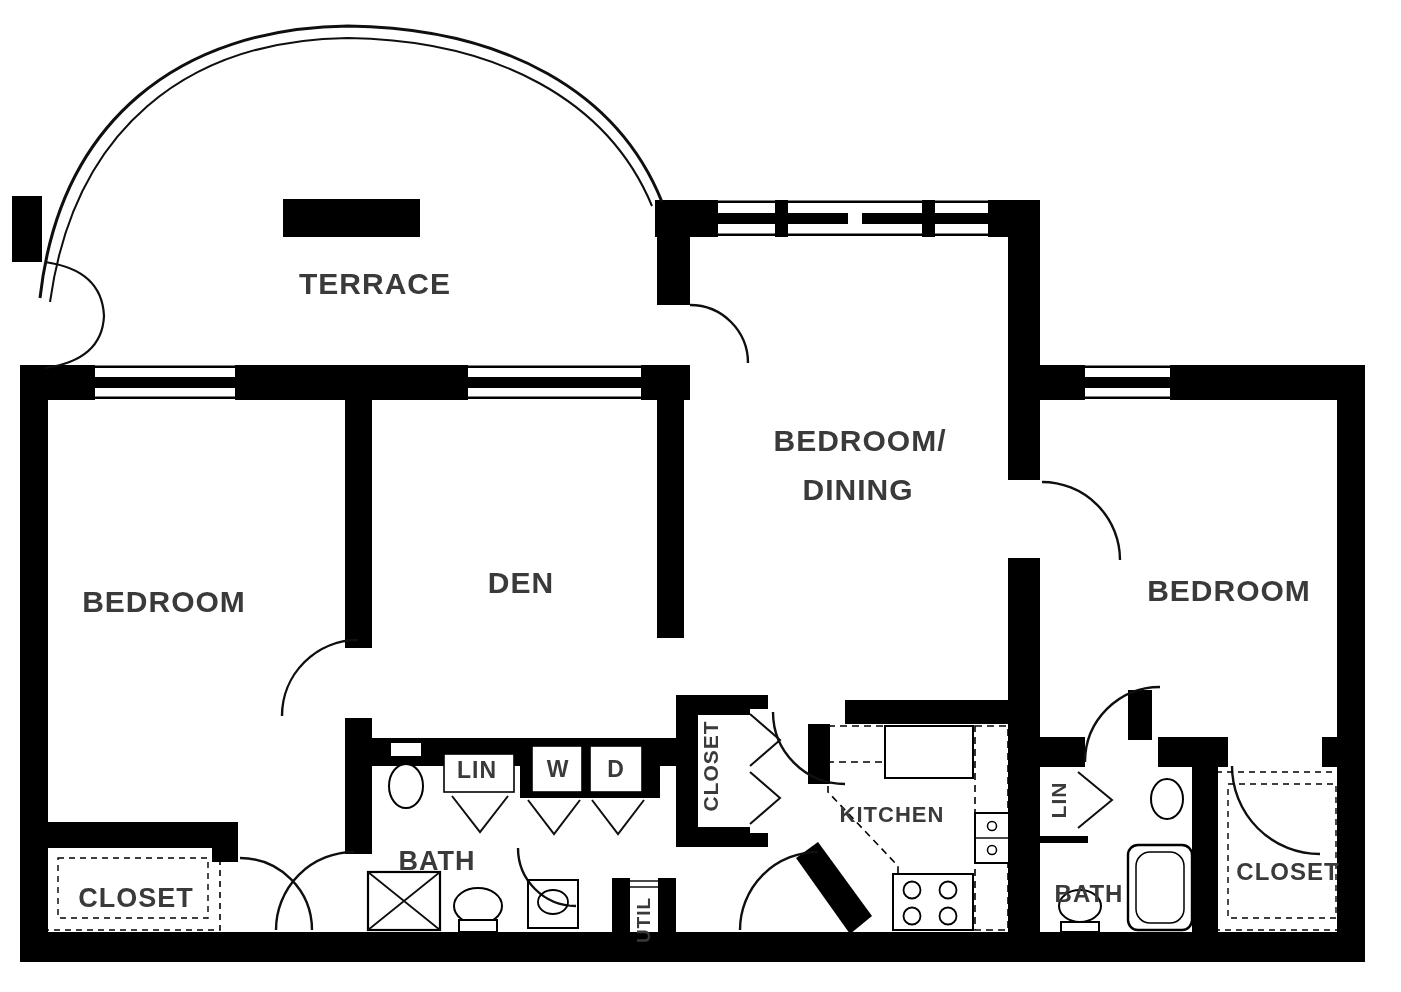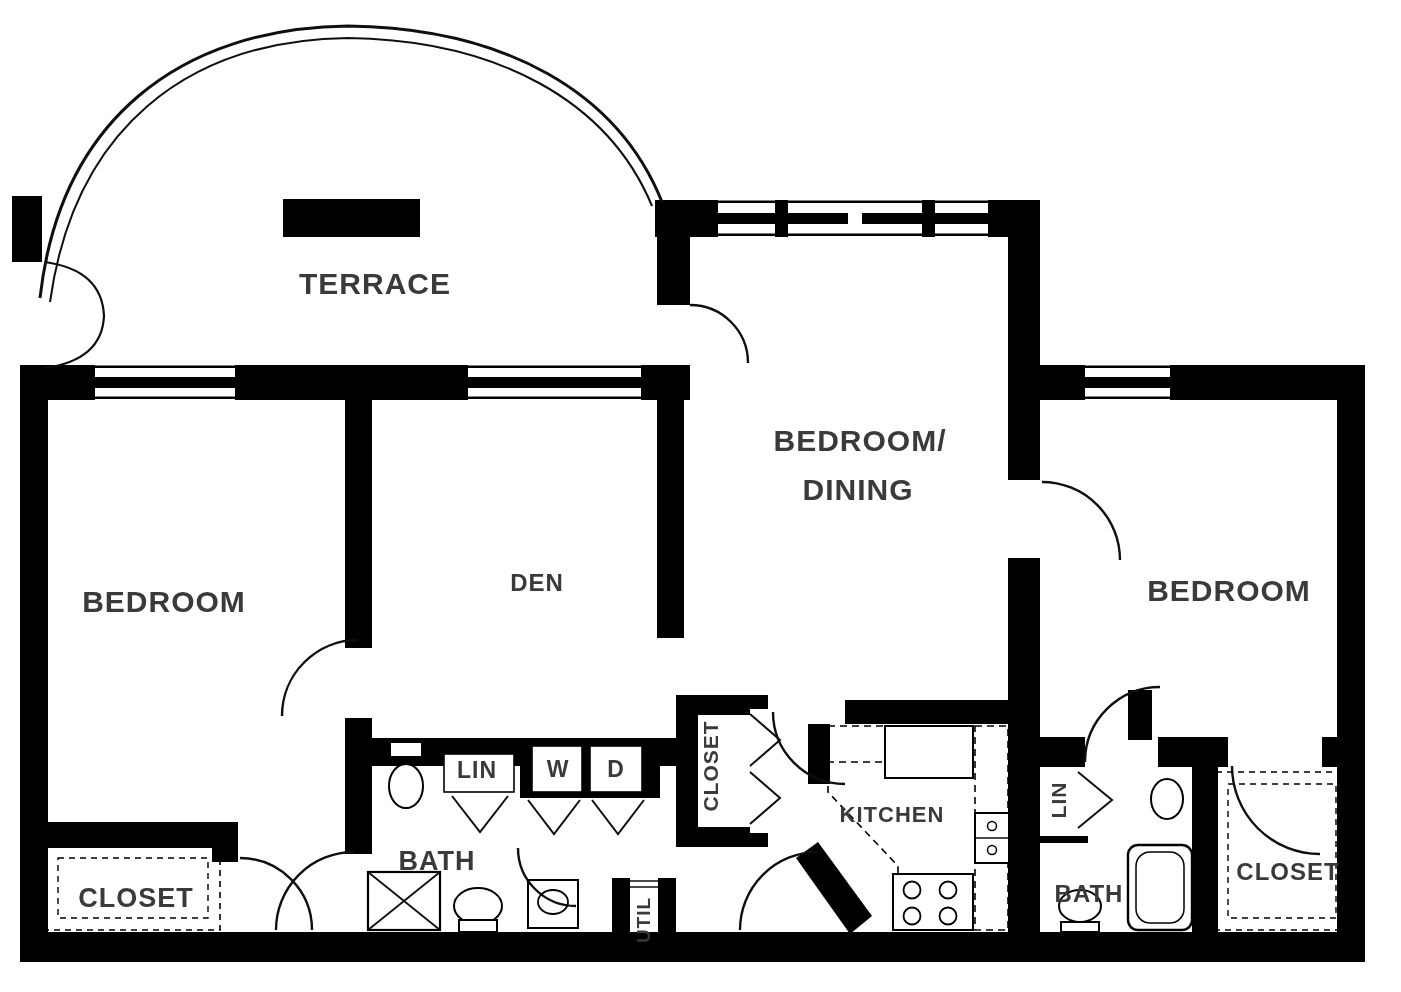--- a/index.html
+++ b/index.html
@@ -161,21 +161,21 @@
     <rect x="58" y="858" width="150" height="60" fill="none" stroke="#000" stroke-width="1.4" stroke-dasharray="6 5"></rect>
     <rect x="1216" y="772" width="132" height="158" fill="none" stroke="#000" stroke-width="1.6" stroke-dasharray="6 5"></rect>
     <rect x="1228" y="784" width="108" height="134" fill="none" stroke="#000" stroke-width="1.4" stroke-dasharray="6 5"></rect>
   </g>
 </svg>
 
   <div class="lbl" style="left:375px;top:284px;font-size:30px">TERRACE</div>
   <div class="lbl" style="left:860px;top:441px;font-size:30px">BEDROOM/</div>
   <div class="lbl" style="left:858px;top:490px;font-size:30px">DINING</div>
   <div class="lbl" style="left:164px;top:602px;font-size:30px">BEDROOM</div>
-  <div class="lbl" style="left:537px;top:583px;font-size:24px">DEN</div>
+  <div class="lbl" style="left:521px;top:583px;font-size:30px">DEN</div>
   <div class="lbl" style="left:1229px;top:591px;font-size:30px">BEDROOM</div>
   <div class="lbl" style="left:136px;top:898px;font-size:27px">CLOSET</div>
   <div class="lbl" style="left:437px;top:861px;font-size:27px">BATH</div>
   <div class="lbl" style="left:477px;top:770px;font-size:23px">LIN</div>
   <div class="lbl" style="left:558px;top:769px;font-size:23px">W</div>
   <div class="lbl" style="left:616px;top:769px;font-size:23px">D</div>
   <div class="lbl vert" style="left:710px;top:766px;font-size:21px">CLOSET</div>
   <div class="lbl vert" style="left:643px;top:920px;font-size:19px">UTIL</div>
   <div class="lbl" style="left:892px;top:815px;font-size:22px">KITCHEN</div>
   <div class="lbl vert" style="left:1058px;top:800px;font-size:21px">LIN</div>

